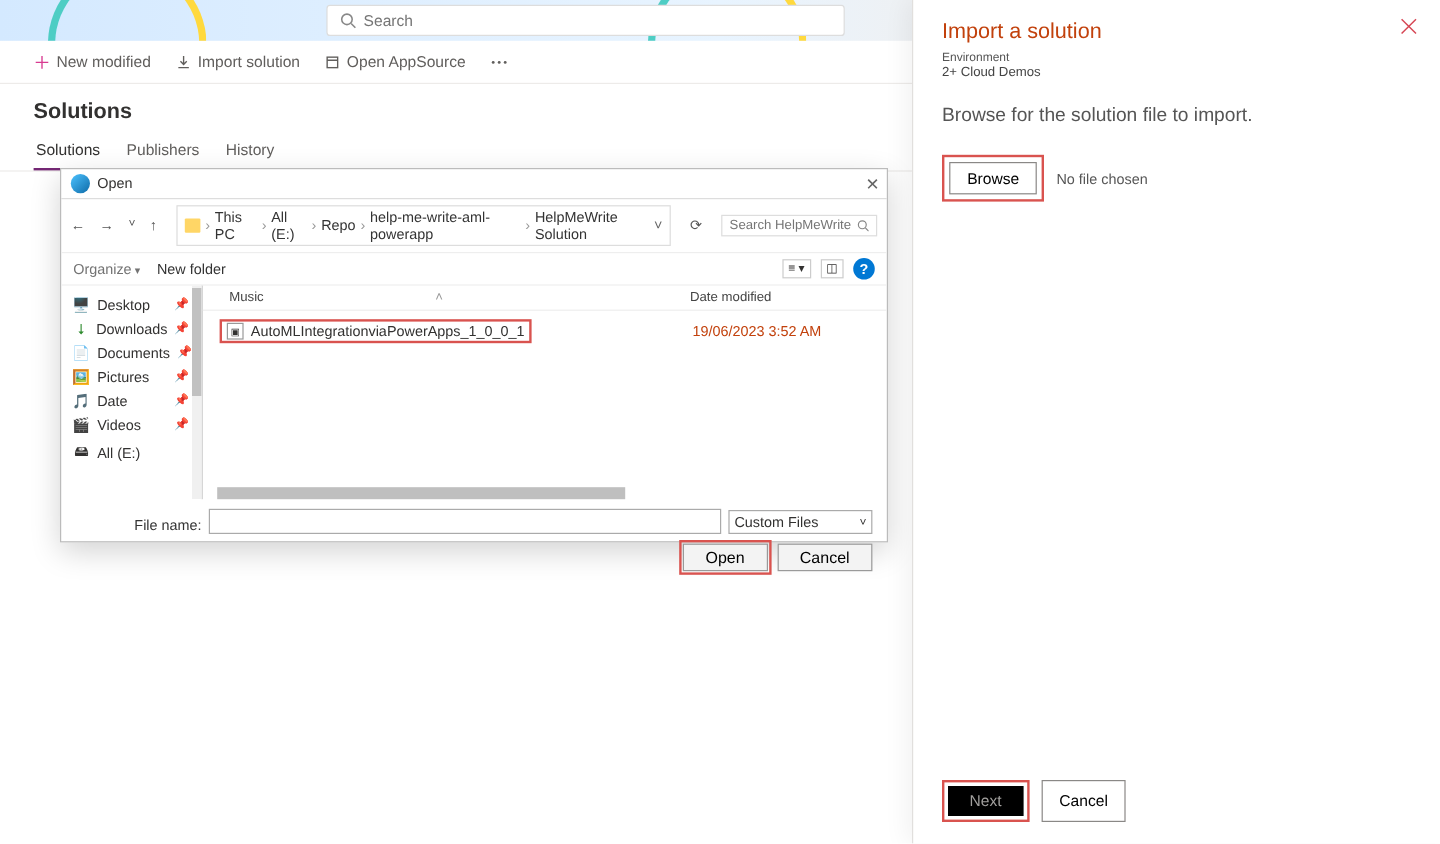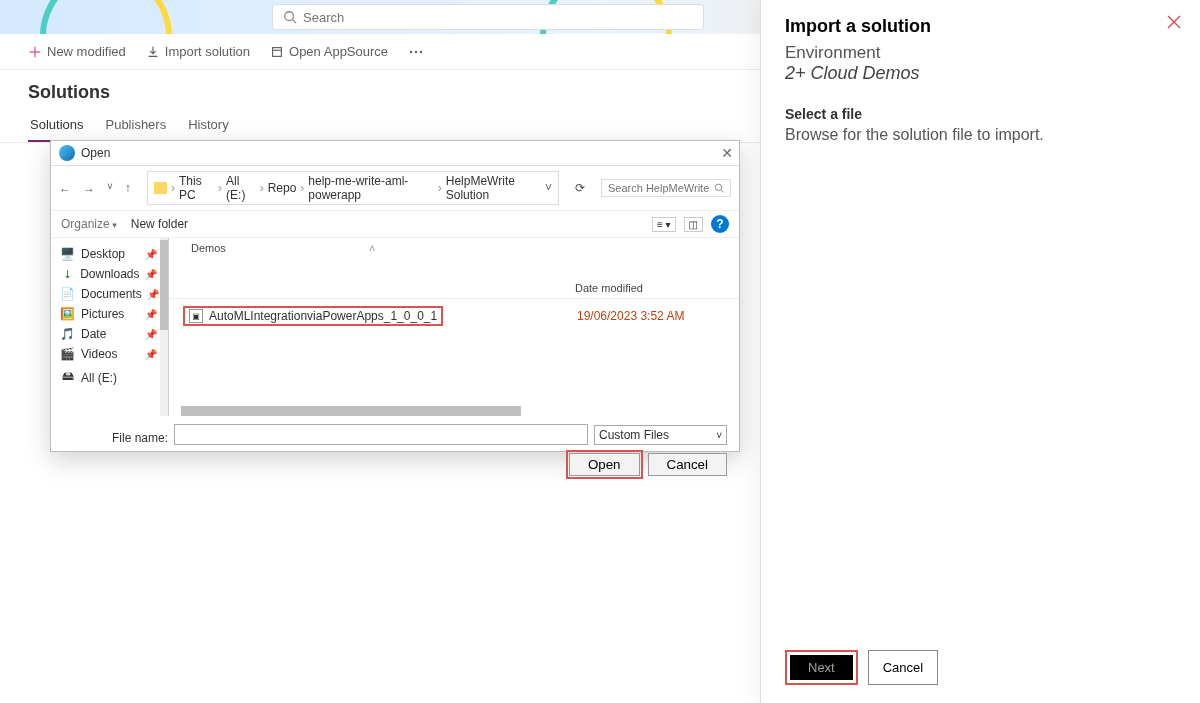--- a/index.html
+++ b/index.html
@@ -55,42 +55,42 @@
 .fd-body { display: flex; height: 178px; }
 .fd-sidebar { width: 118px; border-right: 1px solid #ccc; padding: 6px 0; overflow: hidden; position: relative; }
 .fd-sb-item { display: flex; align-items: center; gap: 6px; padding: 3px 10px; cursor: pointer; }
 .fd-sb-item .ico { width: 14px; display: flex; justify-content: center; }
 .fd-pin { margin-left: auto; color: #888; font-size: 10px; }
 .fd-sb-scroll { position: absolute; right: 0; top: 0; width: 8px; height: 100%; background: #f0f0f0; }
 .fd-sb-thumb { background: #c1c1c1; width: 8px; height: 90px; margin-top: 2px; }
 .fd-main { flex: 1; position: relative; }
 .fd-cols { display: flex; padding: 4px 14px; border-bottom: 1px solid #eee; color: #444; font-size: 11px; }
 .fd-col-name { flex: 1; padding-left: 8px; }
-.fd-col-date { width: 150px; margin-top: 40px; }
+.fd-col-date { width: 150px; }
 .fd-row { display: flex; align-items: center; padding: 3px 14px; margin-top: 4px; position: relative; }
 .fd-row .archi { width: 14px; height: 14px; border: 1px solid #999; margin-right: 6px; display: flex; align-items: center; justify-content: center; font-size: 8px; }
 .fd-row-name-wrap { display: inline-flex; align-items: center; border: 2px solid #d9534f; padding: 1px 4px; }
 .fd-row-date { position: absolute; left: 408px; color: #c2410c; }
 .fd-main-hscroll { position: absolute; bottom: 0; left: 12px; width: 340px; height: 10px; background: #bfbfbf; }
 .fd-footer { padding: 8px 12px; display: flex; flex-direction: column; gap: 8px; }
 .fd-fn-row { display: flex; align-items: flex-end; gap: 6px; }
 .fd-fn-row label { width: 105px; text-align: right; color: #333; }
 .fd-fn-row input { flex: 1; border: 1px solid #aaa; padding: 2px 4px; background: #fff; }
-.fd-fn-row .filter { width: 133px; border: 1px solid #aaa; padding: 2px 4px; background: #fff; display: flex; justify-content: space-between; align-items: center; }
+.fd-fn-row .filter { width: 120px; border: 1px solid #aaa; padding: 2px 4px; background: #fff; display: flex; justify-content: space-between; align-items: center; }
 .fd-btnrow { display: flex; justify-content: flex-end; gap: 8px; }
 .fd-btn { border: 1px solid #999; background: #f3f3f3; padding: 3px 18px; cursor: pointer; }
 .fd-btn.open-hl { outline: 2px solid #d9534f; outline-offset: 1px; }
 
 
 .right-panel { position: absolute; top: 0; right: 0; bottom: 0; width: 440px; background: #fff; border-left: 1px solid #e1dfdd; box-shadow: -4px 0 20px rgba(0,0,0,0.06); display: flex; flex-direction: column; }
 .rp-head { padding: 16px 24px 8px; position: relative; }
-.rp-title { font-size: 18px; font-weight: 700; color: #000000; }
+.rp-title { font-size: 18px; font-weight: 400; color: #c2410c; }
 .rp-close { position: absolute; top: 14px; right: 18px; color: #d64553; cursor: pointer; }
-.rp-env-lbl { font-size: 17px; color: #555; margin-top: 6px; }
-.rp-env-val { font-size: 18px; color: #444; font-style: italic; }
+.rp-env-lbl { font-size: 10px; color: #555; margin-top: 6px; }
+.rp-env-val { font-size: 11px; color: #444; }
 .rp-section { padding: 14px 24px 0; }
 .rp-sec-title { font-size: 14px; font-weight: 600; margin-bottom: 4px; }
 .rp-sec-desc { font-size: 16px; color: #555; margin-bottom: 23px; }
 .rp-browse-row { display: flex; align-items: center; gap: 10px; }
 .rp-browse-hl { border: 2px solid #d9534f; padding: 4px; display: inline-block; }
 .rp-browse-btn { border: 1px solid #8a8886; background: #fff; padding: 5px 14px; cursor: pointer; font-size: 13px; }
 .rp-nofile { font-size: 12px; color: #555; }
 .rp-footer { margin-top: auto; padding: 14px 24px 18px; display: flex; gap: 10px; }
 .rp-next-hl { border: 2px solid #d9534f; padding: 3px; display: inline-block; }
 .rp-next-btn { border: none; background: #000000; color: #a19f9d; padding: 5px 18px; font-size: 13px; }
@@ -231,21 +231,21 @@
       <div class="fd-sb-item">
           <span class="ico">🖴</span>
           <span>All (E:)</span>
         </div>
       <div class="fd-sb-scroll">
           <div class="fd-sb-thumb"></div>
         </div>
     </div>
     <div class="fd-main">
       <div class="fd-cols">
-        <div class="fd-col-name"><span>Demos</span> <span style="margin-left:140px;color:#999;">˄</span></div>
+        <div class="fd-col-name"><span>Music</span> <span style="margin-left:140px;color:#999;">˄</span></div>
         <div class="fd-col-date">Date modified</div>
       </div>
       <div class="fd-row">
         <span class="fd-row-name-wrap">
           <span class="archi">▣</span>
           <span>AutoMLIntegrationviaPowerApps_1_0_0_1</span>
         </span>
         <span class="fd-row-date">19/06/2023 3:52 AM</span>
       </div>
       <div class="fd-main-hscroll"></div>
@@ -273,22 +273,27 @@
     <div class="rp-close">
       <svg width="16" height="16" viewBox="0 0 16 16" stroke="currentColor" stroke-width="1.2">
           <line x1="2" y1="2" x2="14" y2="14"></line>
           <line x1="14" y1="2" x2="2" y2="14"></line>
         </svg>
     </div>
     <div class="rp-env-lbl">Environment</div>
     <div class="rp-env-val">2+ Cloud Demos</div>
   </div>
   <div class="rp-section">
-    <div class="rp-sec-title">Select a file</div>
     <div class="rp-sec-desc">Browse for the solution file to import.</div>
+    <div class="rp-browse-row">
+      <span class="rp-browse-hl">
+        <button class="rp-browse-btn">Browse</button>
+      </span>
+      <span class="rp-nofile">No file chosen</span>
+    </div>
   </div>
   <div class="rp-footer">
     <span class="rp-next-hl">
       <button class="rp-next-btn" disabled="">Next</button>
     </span>
     <button class="rp-cancel-btn">Cancel</button>
   </div>
 </div>
 
 </body></html>

